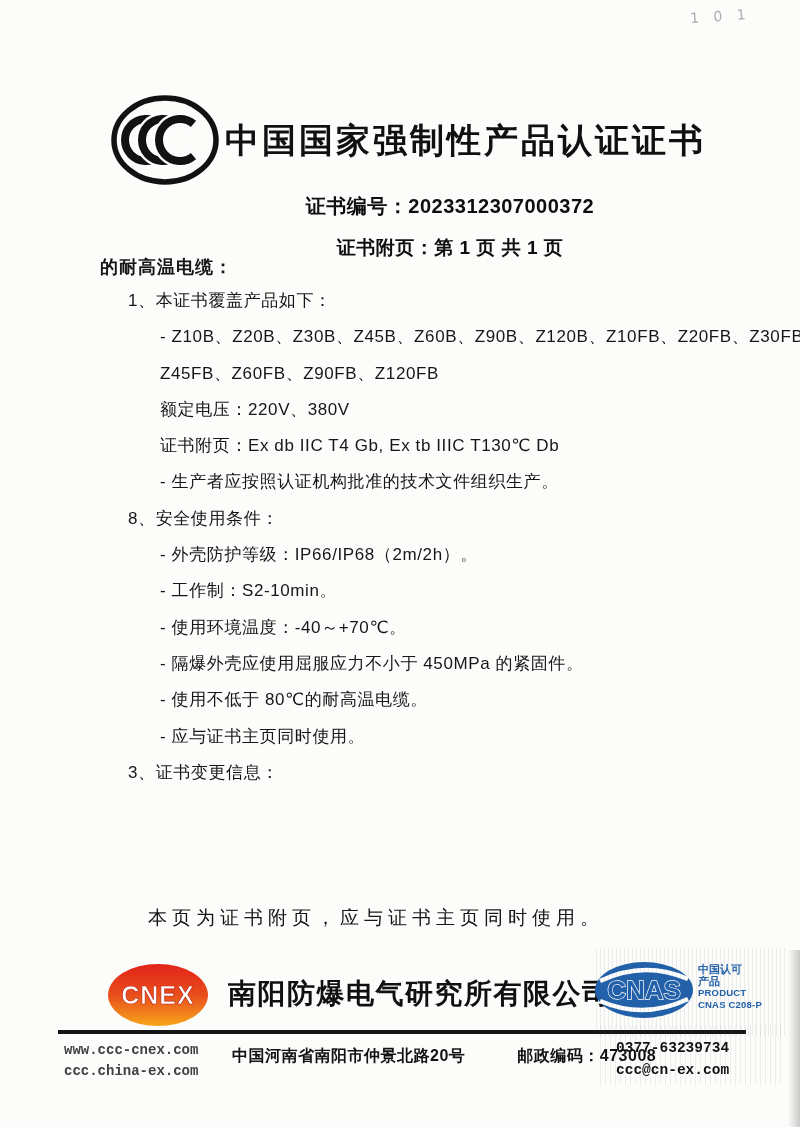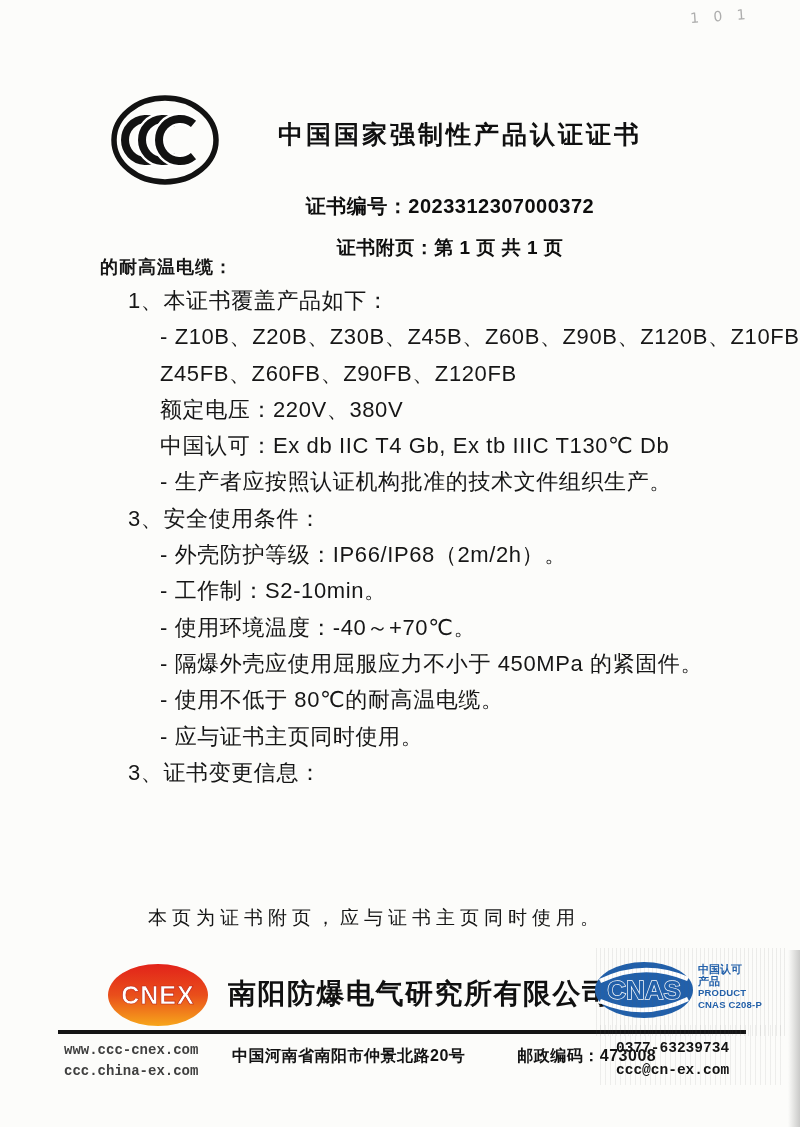--- a/index.html
+++ b/index.html
@@ -15,36 +15,36 @@
     position:absolute; top:8px; left:690px;
     font-family:"DejaVu Sans",sans-serif;
     font-size:14px; color:#9a9a9a; letter-spacing:5px;
     transform:rotate(-4deg); opacity:.8;
   }
 
   
   .ccc-logo { position:absolute; left:109px; top:93px; }
   .doc-title {
     position:absolute; left:225px; top:118px; width:470px;
-    font-size:25px; font-weight:700; letter-spacing:3px;
+    font-size:34px; font-weight:700; letter-spacing:3px;
     text-align:center; color:#101010; white-space:nowrap;
   }
 
   
   .certinfo {
     position:absolute; top:193px; left:90px; width:720px;
     text-align:center; font-weight:700; color:#0e0e0e;
   }
   .cert-line { font-size:20px; letter-spacing:.5px; }
   .cert-line + .cert-line { margin-top:15px; font-size:19px; }
 
   
   .body { position:absolute; top:256px; left:100px; width:668px; color:#161616; }
   .b-heading { font-weight:700; font-size:18px; line-height:22px; margin-bottom:13px; letter-spacing:1px; }
-  .line { font-size:22px; line-height:20px; margin-bottom:16.3px; letter-spacing:.6px; white-space:nowrap; }
+  .line { font-size:17px; line-height:20px; margin-bottom:16.3px; letter-spacing:.6px; white-space:nowrap; }
   .ind1 { padding-left:28px; }
   .ind2 { padding-left:60px; }
 
   .closing-note {
     position:absolute; top:905px; left:0; width:752px; text-align:center;
     font-size:19px; letter-spacing:5px; color:#161616;
   }
 
   
   .cnex-logo { position:absolute; left:106px; top:962px; }
@@ -117,23 +117,23 @@
     <div class="cert-line"><span>证书编号：</span><span>2023312307000372</span></div>
     <div class="cert-line"><span>证书附页：</span><span>第 1 页 共 1 页</span></div>
   </div>
 
   <div class="body">
     <div class="b-heading">的耐高温电缆：</div>
     <div class="line ind1">1、本证书覆盖产品如下：</div>
     <div class="line ind2">- Z10B、Z20B、Z30B、Z45B、Z60B、Z90B、Z120B、Z10FB、Z20FB、Z30FB、</div>
     <div class="line ind2">Z45FB、Z60FB、Z90FB、Z120FB</div>
     <div class="line ind2">额定电压：220V、380V</div>
-    <div class="line ind2">中国认可：Ex db IIC T4 Gb, Ex tb IIIC T130℃ Db</div>
+    <div class="line ind2">证书附页：Ex db IIC T4 Gb, Ex tb IIIC T130℃ Db</div>
     <div class="line ind2">- 生产者应按照认证机构批准的技术文件组织生产。</div>
-    <div class="line ind1">3、安全使用条件：</div>
+    <div class="line ind1">8、安全使用条件：</div>
     <div class="line ind2">- 外壳防护等级：IP66/IP68（2m/2h）。</div>
     <div class="line ind2">- 工作制：S2-10min。</div>
     <div class="line ind2">- 使用环境温度：-40～+70℃。</div>
     <div class="line ind2">- 隔爆外壳应使用屈服应力不小于 450MPa 的紧固件。</div>
     <div class="line ind2">- 使用不低于 80℃的耐高温电缆。</div>
     <div class="line ind2">- 应与证书主页同时使用。</div>
     <div class="line ind1">3、证书变更信息：</div>
   </div>
 
   <div class="closing-note">本页为证书附页，应与证书主页同时使用。</div>

